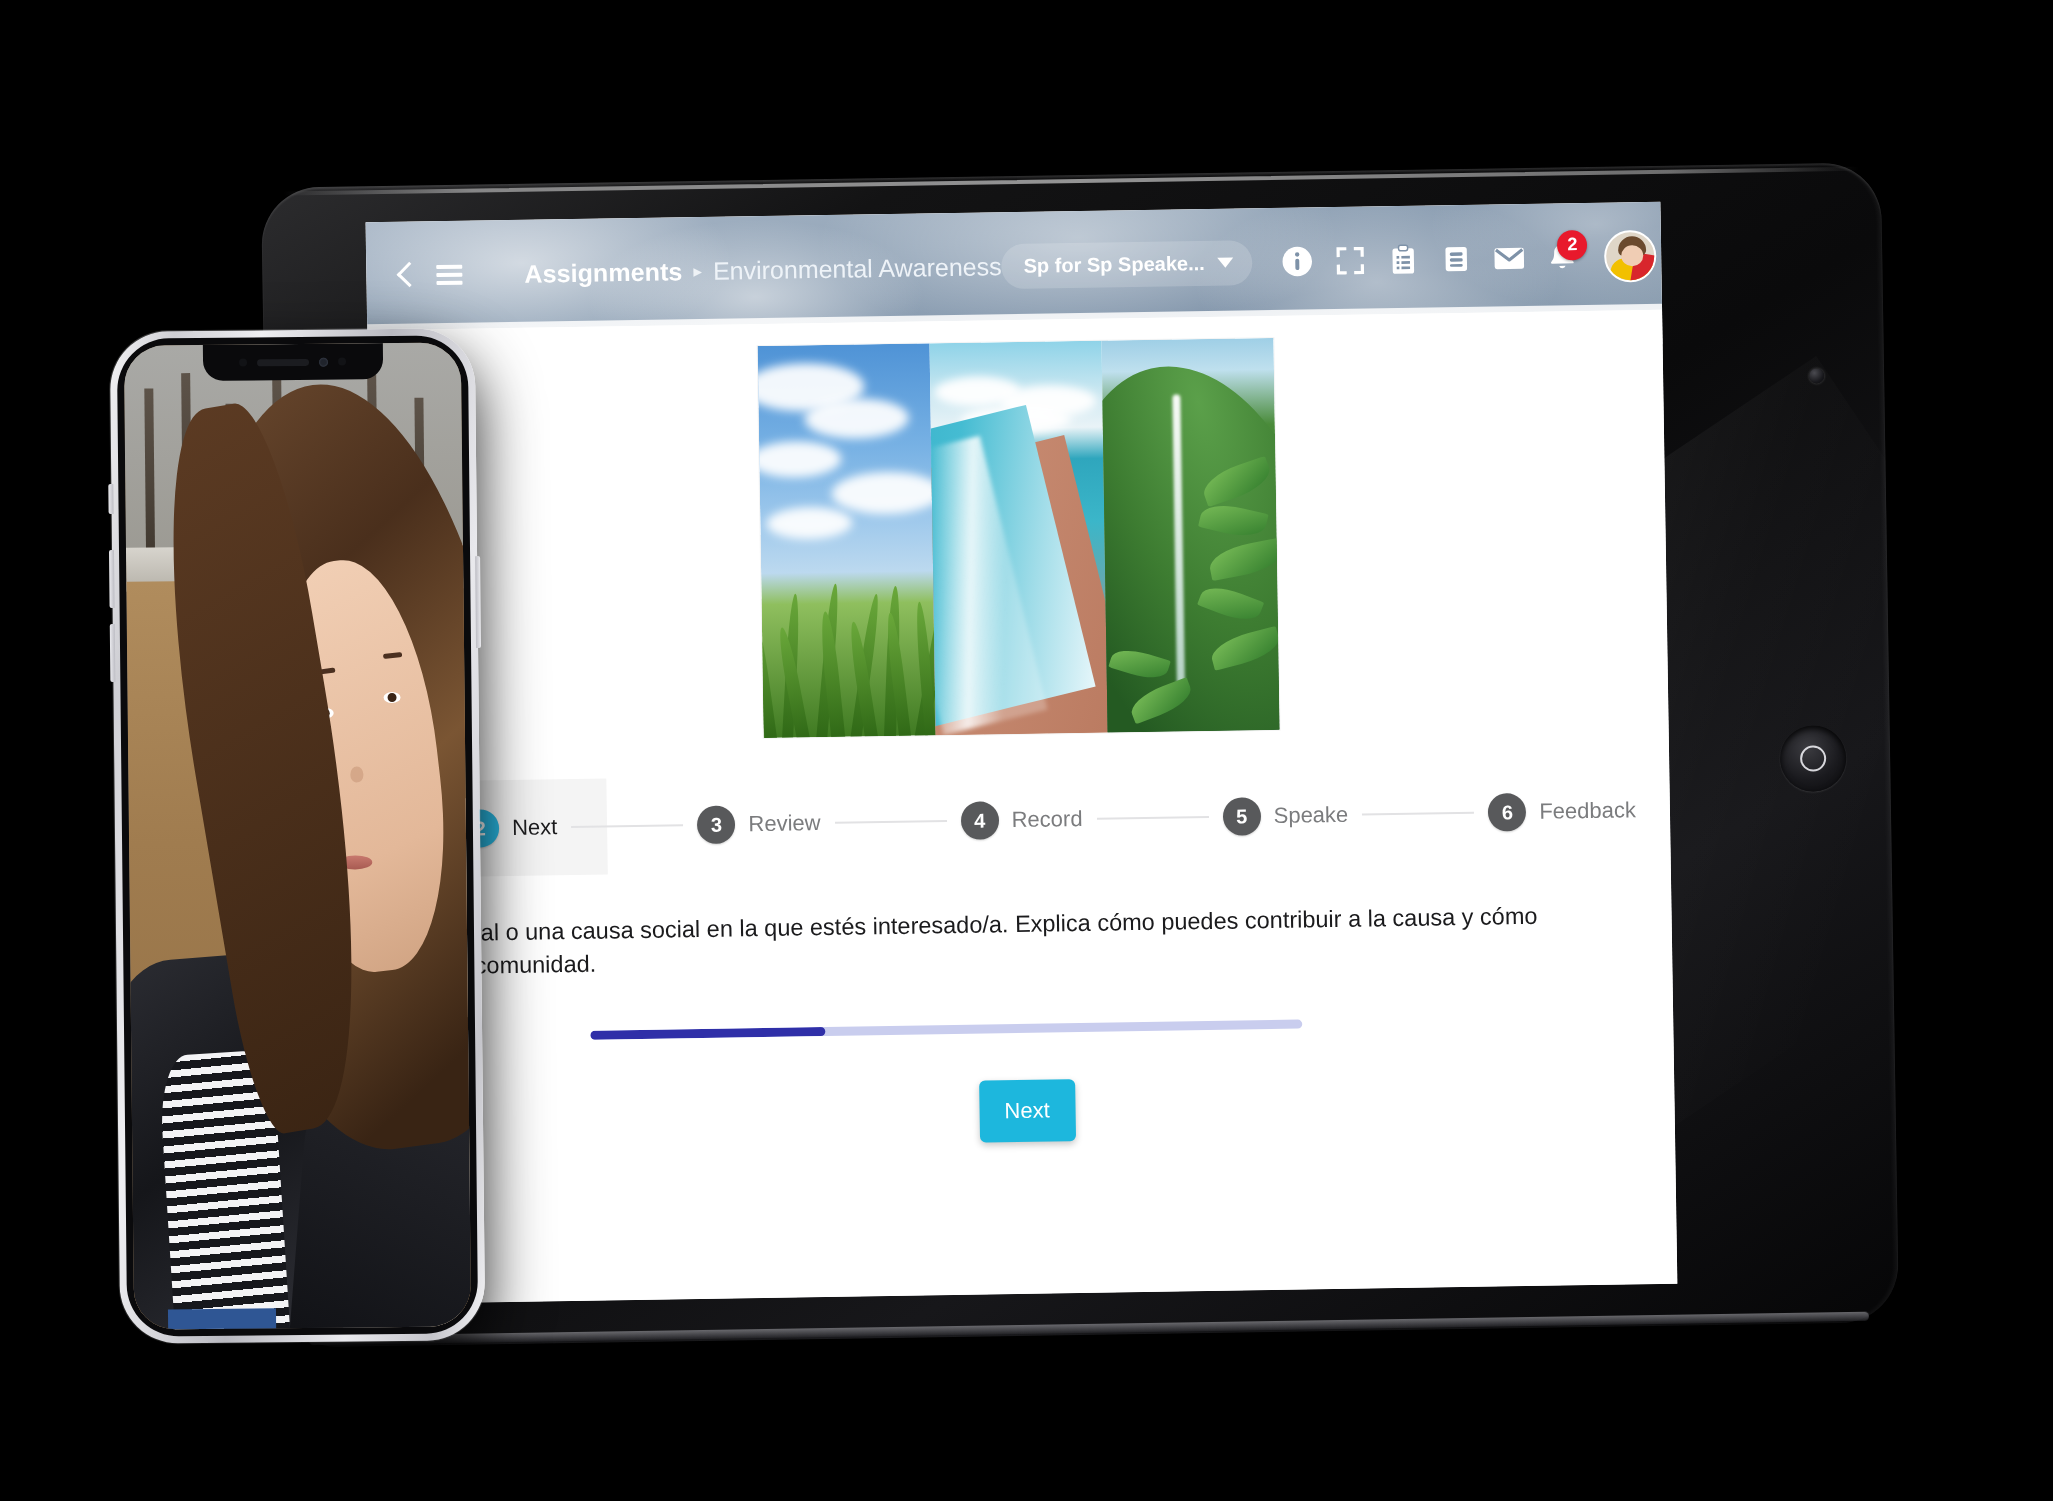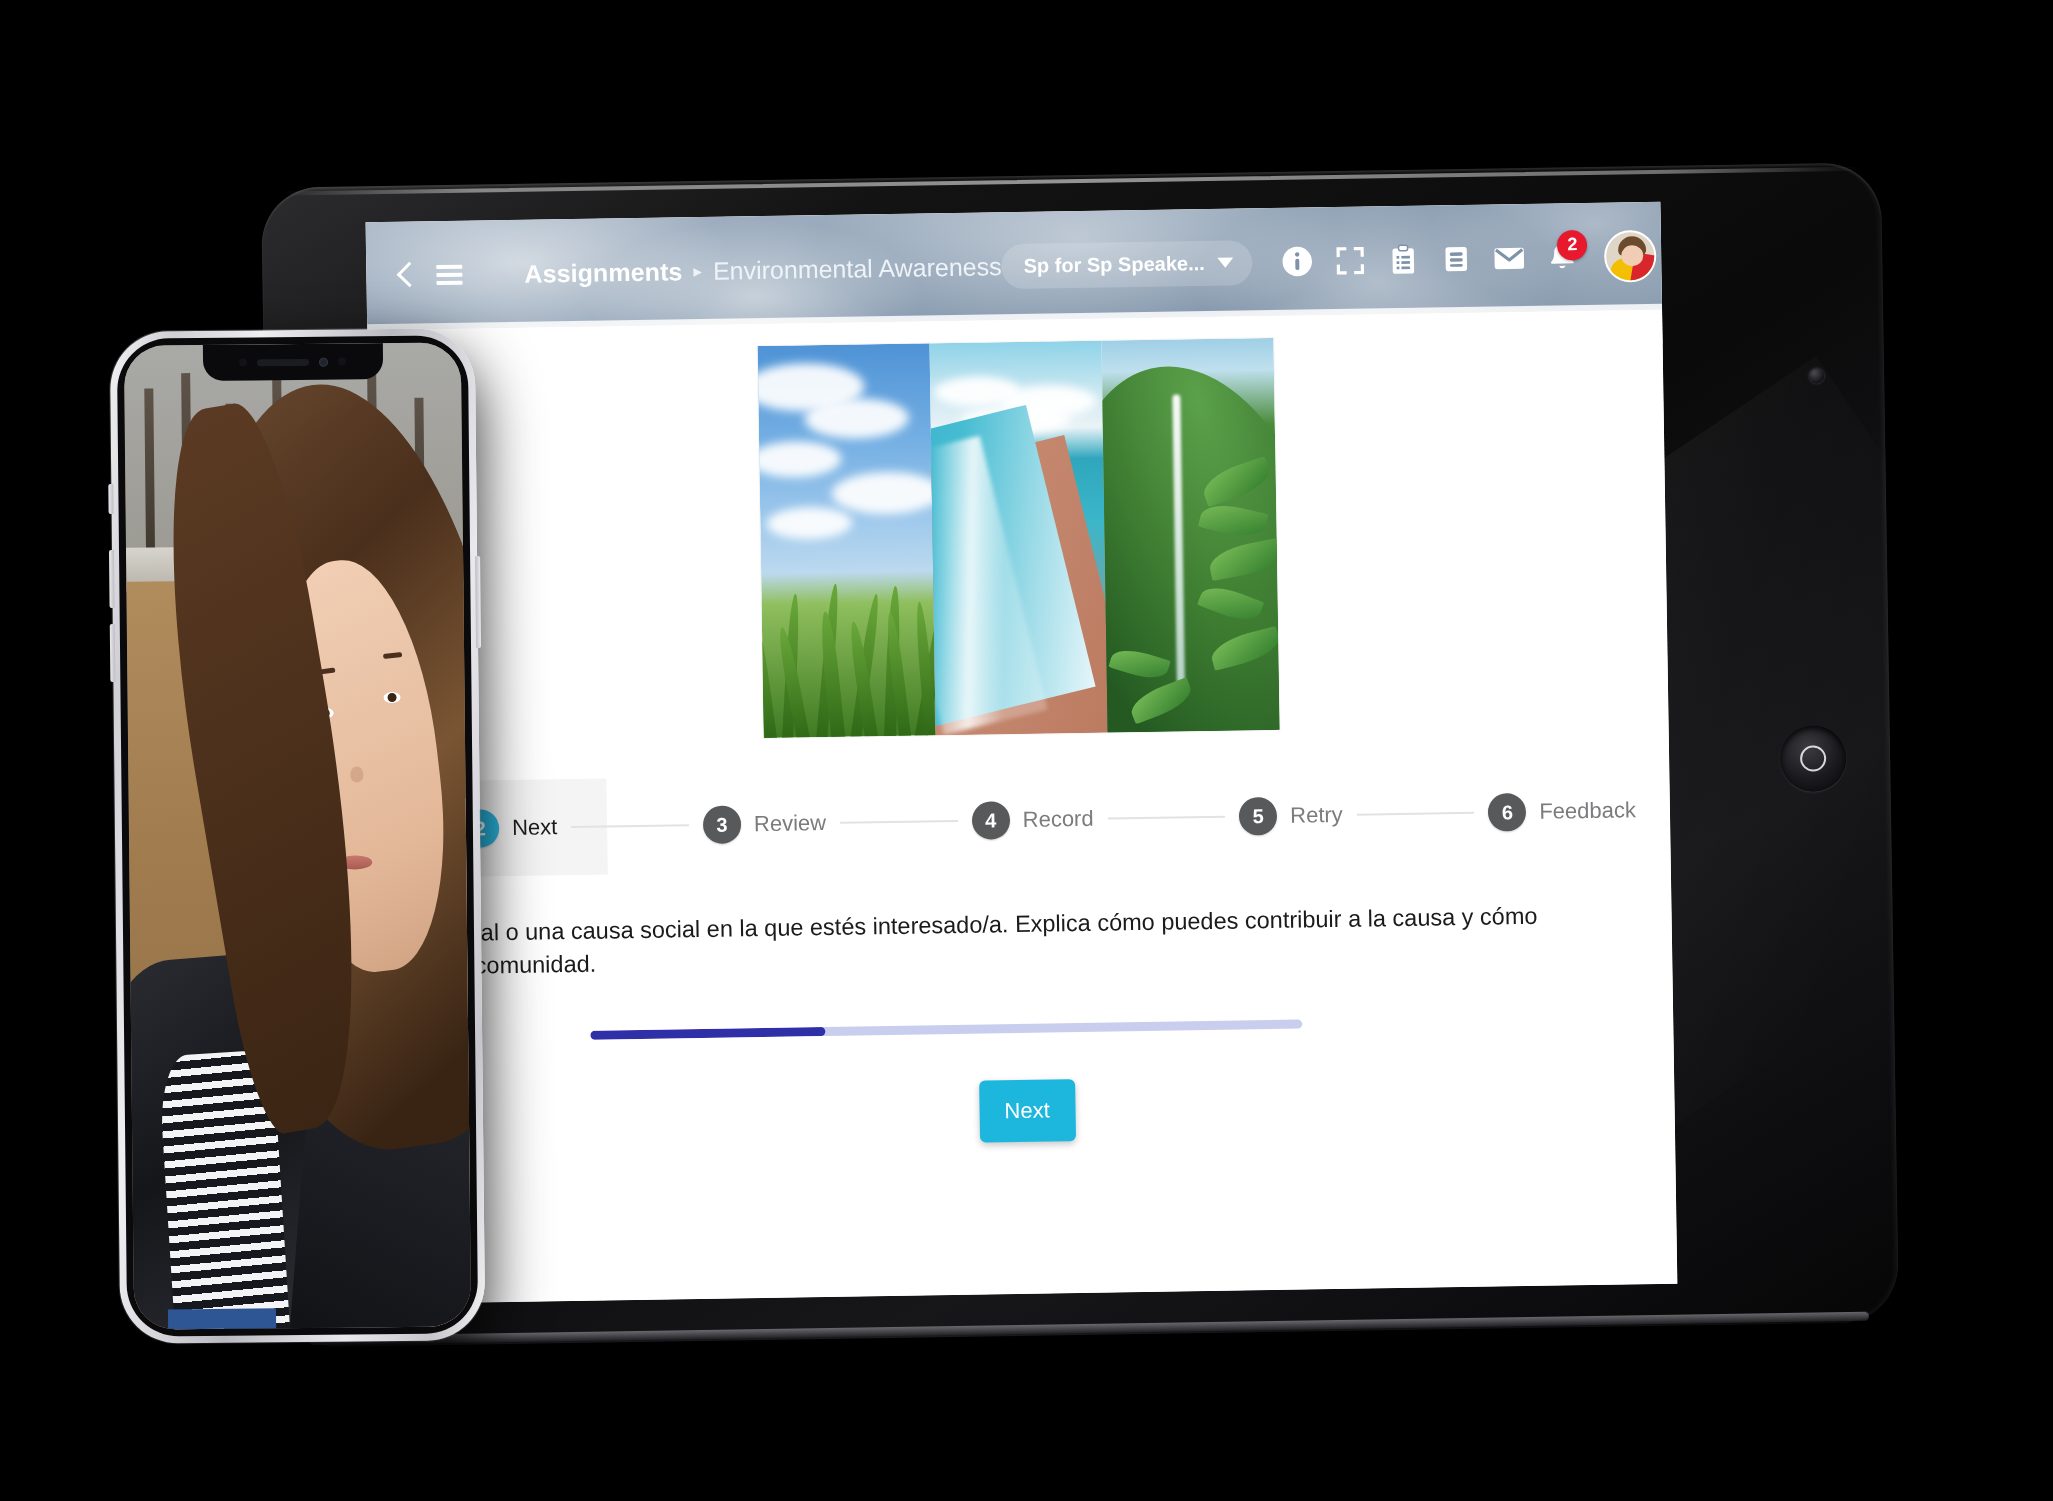--- a/index.html
+++ b/index.html
@@ -480,21 +480,21 @@
 
             <div class="step">
               <span class="num">4</span>
               <span class="lab">Record</span>
             </div>
 
             <div class="step-line"></div>
 
             <div class="step">
               <span class="num">5</span>
-              <span class="lab">Retry</span>
+              <span class="lab">Speake</span>
             </div>
 
             <div class="step-line"></div>
 
             <div class="step">
               <span class="num">6</span>
               <span class="lab">Feedback</span>
             </div>
 
           </div>

